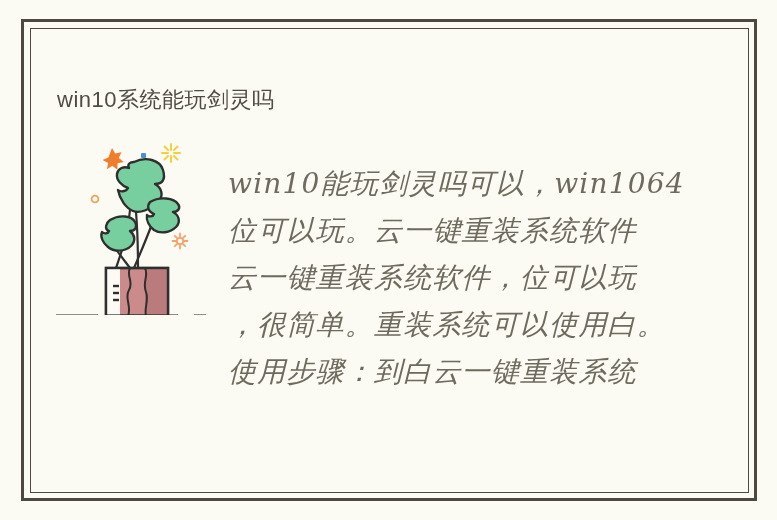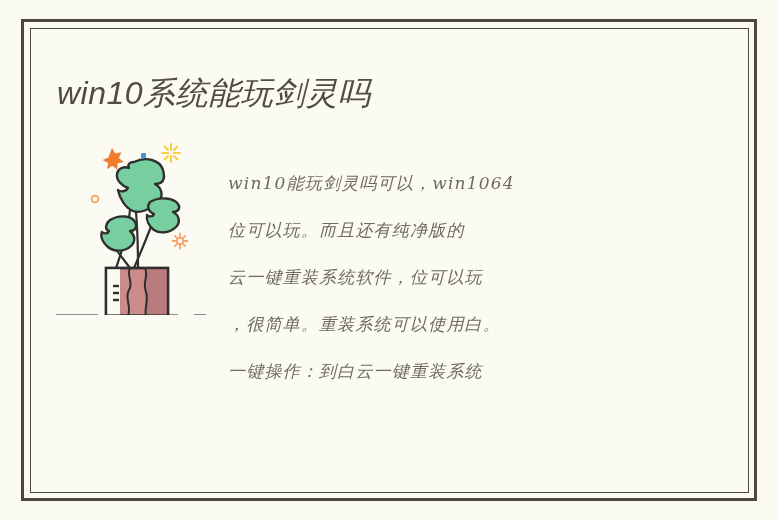--- a/index.html
+++ b/index.html
@@ -39,29 +39,28 @@
     width: 719px;
     height: 465px;
     border: 1px solid #4d4940;
     box-sizing: border-box;
   }
 
   
   .page-title {
     position: absolute;
     left: 57px;
-    top: 73px;
-    font-size: 32px;
+    top: 80px;
+    font-size: 22px;
     line-height: 40px;
     color: #504c44;
     font-family: "Liberation Sans", "DejaVu Sans", sans-serif;
     font-weight: 400;
     letter-spacing: 0.5px;
     white-space: nowrap;
-    font-style: italic;
   }
 
   
   .content {
     position: absolute;
     left: 50px;
     top: 140px;
     width: 680px;
     height: 270px;
   }
@@ -75,21 +74,21 @@
   }
   .illustration svg { display: block; }
 
   
   .body-text {
     position: absolute;
     left: 178px;
     top: 20px;
     width: 430px;
     font-family: "DejaVu Serif", "Liberation Serif", serif;
-    font-size: 17px;
+    font-size: 28px;
     line-height: 47px;
     color: #6e6a5e;
     letter-spacing: 1.2px;
     font-style: italic;
   }
   .body-text .tline { display: block; white-space: nowrap; }
 </style>
 </head>
 <body>
 
@@ -198,20 +197,20 @@
         <g stroke="#222222" stroke-width="3" stroke-linecap="butt">
           <line x1="6" y1="176" x2="48" y2="176"></line>
           <line x1="56" y1="176" x2="128" y2="176"></line>
           <line x1="144" y1="176" x2="156" y2="176"></line>
         </g>
       </svg>
     </div>
 
     <div class="body-text">
       <span class="tline">win10能玩剑灵吗可以，win1064</span>
-      <span class="tline">位可以玩。而且还有纯净版的</span>
+      <span class="tline">位可以玩。云一键重装系统软件</span>
       <span class="tline">云一键重装系统软件，位可以玩</span>
       <span class="tline">，很简单。重装系统可以使用白。</span>
-      <span class="tline">一键操作：到白云一键重装系统</span>
+      <span class="tline">使用步骤：到白云一键重装系统</span>
     </div>
 
   </div>
 </div>
 
 </body></html>

